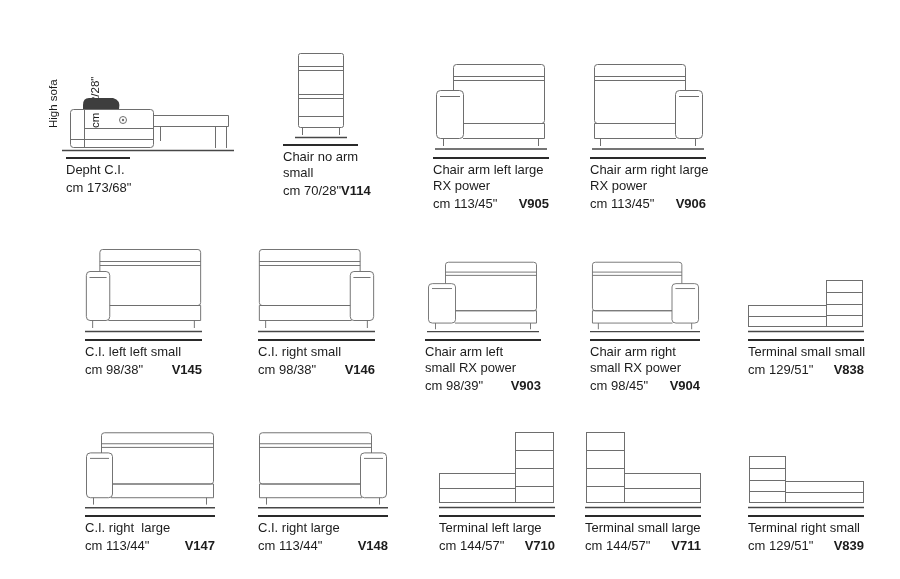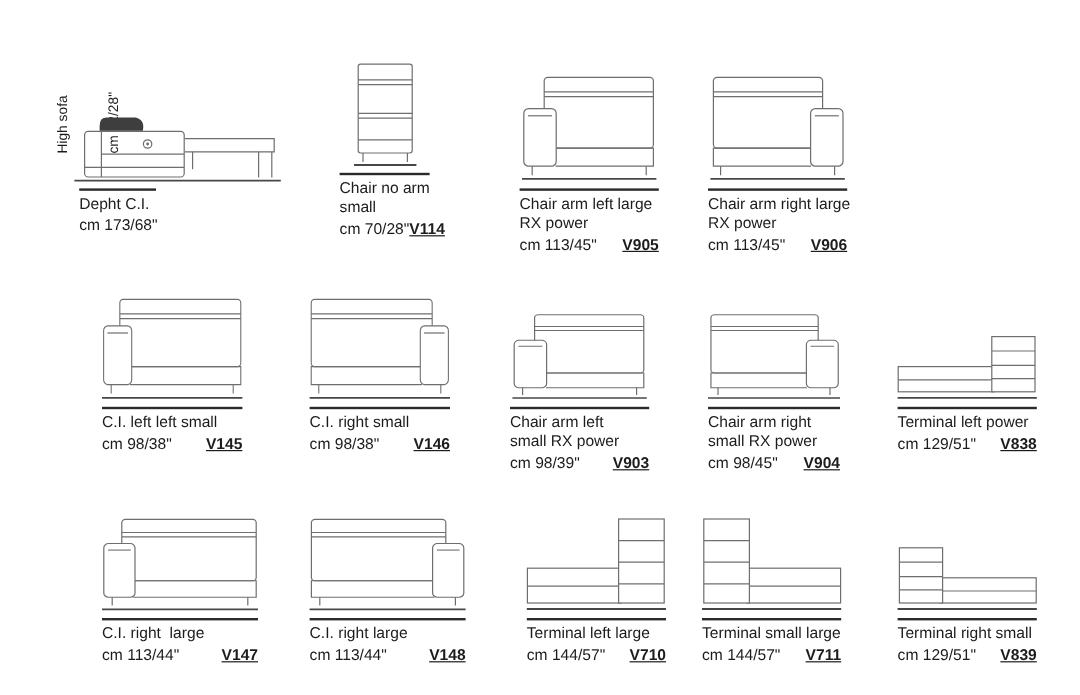--- a/index.html
+++ b/index.html
@@ -11,21 +11,21 @@
     position:relative;
     overflow:hidden;
   }
   #page { position:absolute; left:0; top:0; width:900px; height:579px; background:#ffffff; }
   .cell { position:absolute; font-size:13px; line-height:16px;margin-top:28px; }
   .drawing { position:absolute; overflow:visible; }
   .rule { border-top:2px solid #2a2a2a; margin-bottom:3px; }
   .nm { white-space:pre; }
   .dimrow { display:flex; justify-content:space-between; align-items:baseline; margin-top:2px; }
   .dim { white-space:pre; }
-  .code { font-weight:bold;text-decoration:underline; }
+  .code { font-weight:bold; }
   .vlabel {
     position:absolute; left:18px; top:128px;
     transform:rotate(-90deg); transform-origin:0 0;
     font-size:11.5px; line-height:14px; white-space:pre;
   }
 </style>
 </head>
 <body>
 
 <div id="page">
@@ -231,21 +231,21 @@
         <rect x="0.5" y="26.5" width="80" height="21"></rect>
         <line x1="0.5" y1="37.5" x2="80.5" y2="37.5"></line>
         <rect x="78.5" y="1.5" width="36" height="46" fill="#ffffff"></rect>
         <line x1="78.5" y1="13.5" x2="114.5" y2="13.5"></line>
         <line x1="78.5" y1="25.5" x2="114.5" y2="25.5"></line>
         <line x1="78.5" y1="36.5" x2="114.5" y2="36.5"></line>
       </g>
       <line x1="0" y1="52.5" x2="116" y2="52.5" stroke="#474747" stroke-width="1.5"></line>
     </svg>
     <div class="rule"></div>
-    <div class="nm">Terminal left power</div>
+    <div class="nm">Terminal small small</div>
     <div class="dimrow">
       <span class="dim">cm 129/51"</span>
       <span class="code">V838</span>
     </div>
   </div>
 
   <div class="cell" style="left:85px;top:487px;width:130px">
     <svg class="drawing" width="130" height="86" viewBox="0 0 130 94" preserveAspectRatio="none" style="left:0px;top:-90px">
       <g fill="none" stroke="#6e6e6e">
         <rect x="16.5" y="8.5" width="112" height="56" rx="3"></rect>

